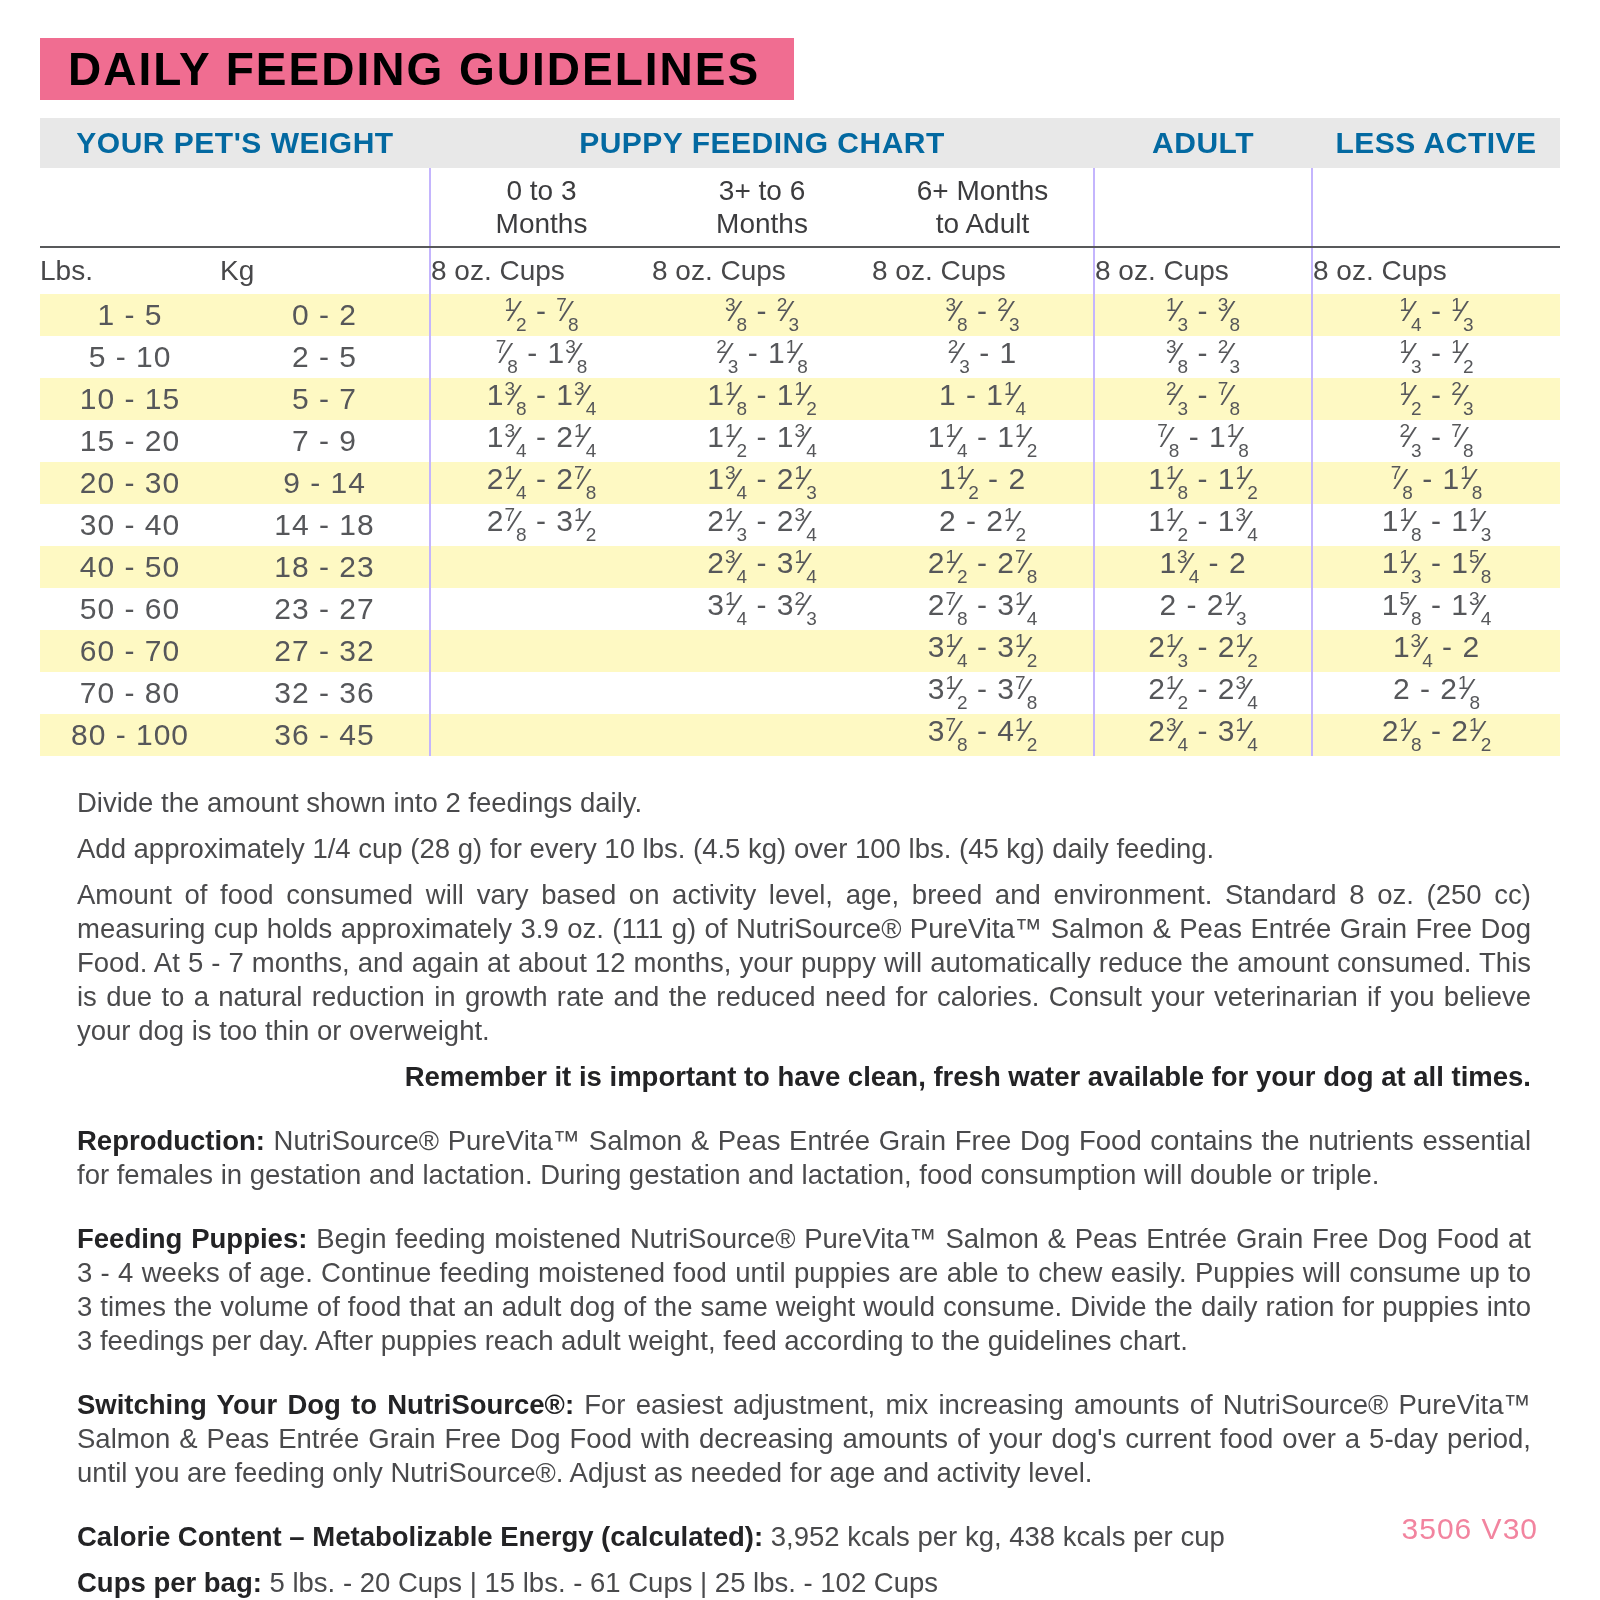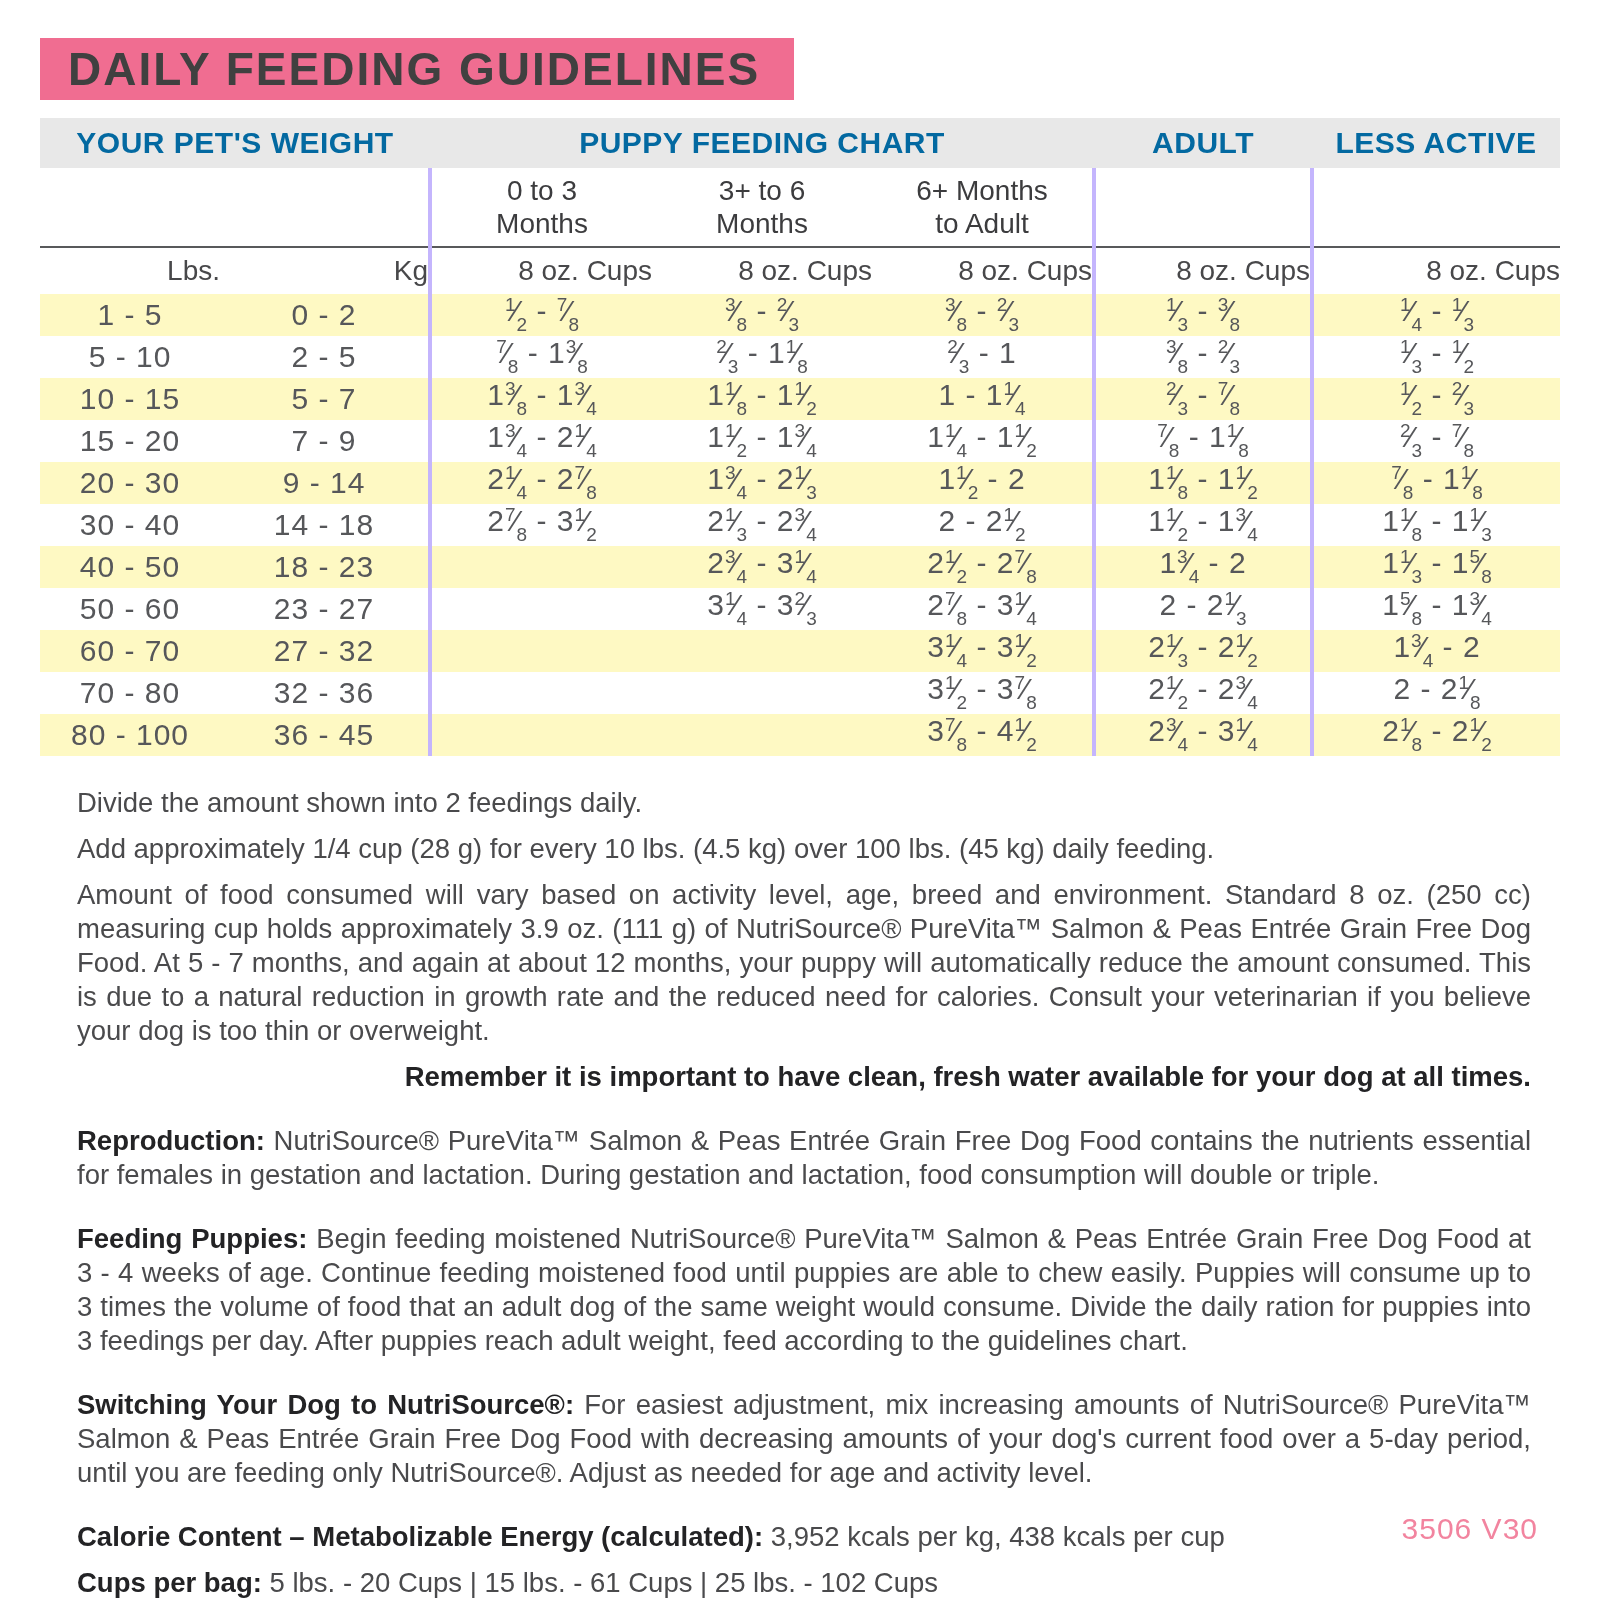--- a/index.html
+++ b/index.html
@@ -10,21 +10,21 @@
     font-family:"Liberation Sans", sans-serif;
     color:#4a4a4c;
     overflow:hidden;
   }
   .content{padding:38px 40px 0 40px;}
 
   
   .title-bar{
     display:inline-block;
     background:#f06d91;
-    color:#404040;
+    color:#000000;
     font-size:46px;
     font-weight:700;
     letter-spacing:2px;
     line-height:62px;
     height:62px;
     padding:0 34px 0 28px;
     margin-bottom:18px;
   }
 
   
@@ -48,36 +48,36 @@
     text-align:center;
     vertical-align:middle;
     font-size:28px;
     line-height:33px;
     color:#3c3c3e;
     border-bottom:2px solid #58595b;
   }
   tr.age-row td .wrapbox{display:inline-block;max-width:160px;}
   tr.unit-row td{
     height:46px;
-    text-align:right;
+    text-align:left;
     vertical-align:middle;
     font-size:28px;
     color:#48484a;
   }
   tbody.rows td{
     height:42px;
     text-align:center;
     vertical-align:middle;
     font-size:30px;
     color:#56575a;
     letter-spacing:1px;
     white-space:nowrap;
   }
   tbody.rows tr.stripe td{background:#fef9c3;}
-  td.bl{border-left:4px solid #c4b5fd;}
+  td.bl{border-left:2px solid #c4b5fd;}
 
   
   .fr{display:inline-block;white-space:nowrap;letter-spacing:0;}
   .fr sup{font-size:19px;vertical-align:10px;}
   .fr .sl{font-size:30px;margin:0 -2px 0 -2px;}
   .fr sub{font-size:19px;vertical-align:-10px;}
 
   
   .txt{
     width:1478px;

